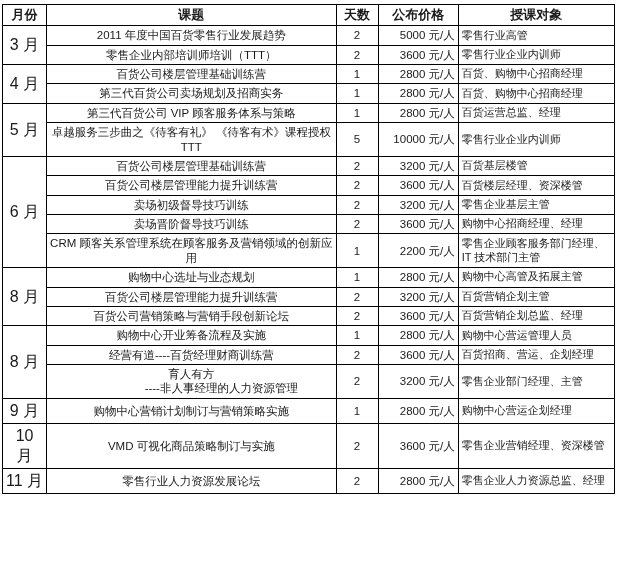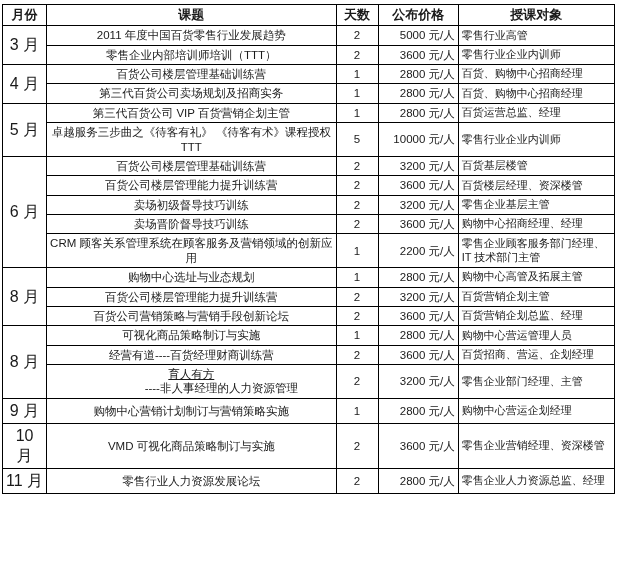--- a/index.html
+++ b/index.html
@@ -64,21 +64,20 @@
     text-align: left;
     padding-left: 5px;
     font-size: 11px;
   }
   .topic-sub {
     display: block;
     padding-left: 60px;
   }
   .topic-line2 {
     display: block;
-    text-decoration: underline;
   }
 </style>
 </head>
 <body>
 
 <div class="sheet">
   <table class="schedule">
     <colgroup>
       <col class="c-month">
       <col class="c-topic">
@@ -117,21 +116,21 @@
           <td class="aud">百货、购物中心招商经理</td>
         </tr>
         <tr>
           <td class="topic">第三代百货公司卖场规划及招商实务</td>
           <td class="days">1</td>
           <td class="price">2800 元/人</td>
           <td class="aud">百货、购物中心招商经理</td>
         </tr>
         <tr>
           <td class="month" rowspan="2">5 月</td>
-          <td class="topic">第三代百货公司 VIP 百货营销企划主管</td>
+          <td class="topic">第三代百货公司 VIP 顾客服务体系与策略</td>
           <td class="days">1</td>
           <td class="price">2800 元/人</td>
           <td class="aud">百货运营总监、经理</td>
         </tr>
         <tr>
           <td class="topic">卓越服务三步曲之《待客有礼》 《待客有术》课程授权 TTT</td>
           <td class="days">5</td>
           <td class="price">10000 元/人</td>
           <td class="aud">零售行业企业内训师</td>
         </tr>
@@ -180,21 +179,21 @@
           <td class="aud">百货营销企划主管</td>
         </tr>
         <tr>
           <td class="topic">百货公司营销策略与营销手段创新论坛</td>
           <td class="days">2</td>
           <td class="price">3600 元/人</td>
           <td class="aud">百货营销企划总监、经理</td>
         </tr>
         <tr>
           <td class="month" rowspan="3">8 月</td>
-          <td class="topic">可视化商品策略制订与实施</td>
+          <td class="topic">购物中心开业筹备流程及实施</td>
           <td class="days">1</td>
           <td class="price">2800 元/人</td>
           <td class="aud">购物中心营运管理人员</td>
         </tr>
         <tr>
           <td class="topic">经营有道----百货经理财商训练营</td>
           <td class="days">2</td>
           <td class="price">3600 元/人</td>
           <td class="aud">百货招商、营运、企划经理</td>
         </tr>

